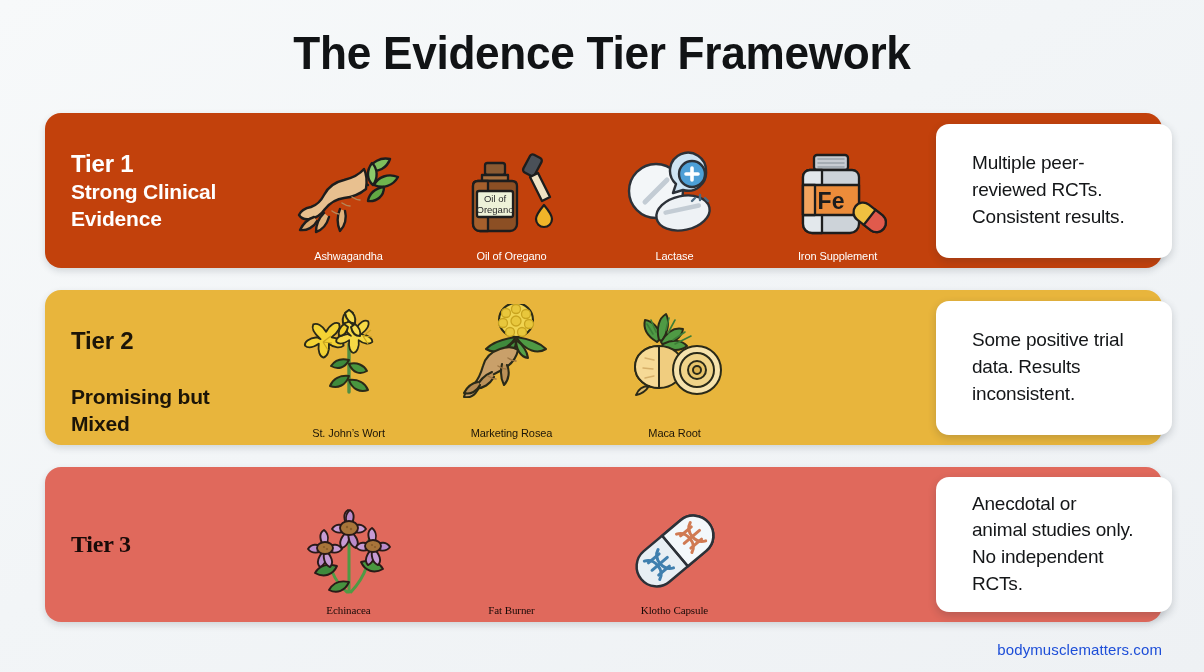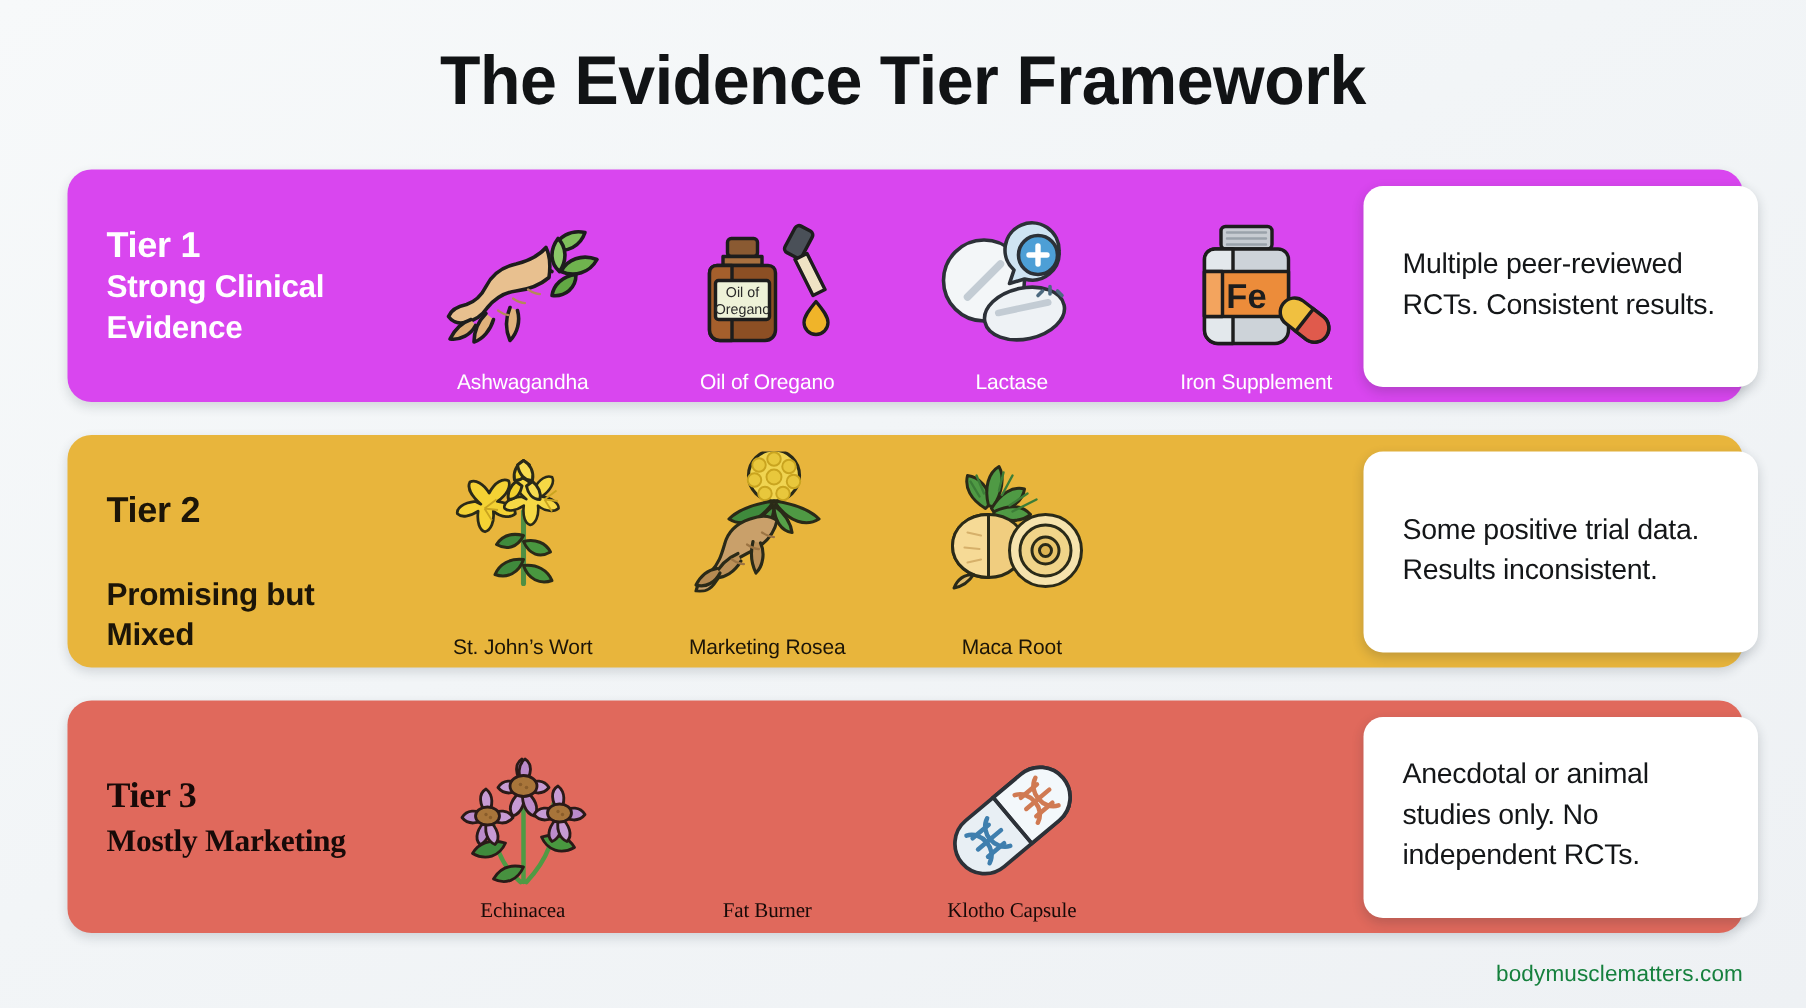--- a/index.html
+++ b/index.html
@@ -76,61 +76,61 @@
     justify-content: flex-end;
     height: 138px;
   }
   .item-art {
     height: 96px;
     display: flex;
     align-items: center;
     justify-content: center;
   }
   .item-label {
-    font-size: 14px;
+    font-size: 11px;
     margin-top: 5px;
     white-space: nowrap;
     letter-spacing: -0.1px;
   }
   .callout {
     position: absolute;
     right: -10px;
     top: 50%;
     transform: translateY(-50%);
-    width: 263px;
+    width: 236px;
     min-height: 134px;
     background: #ffffff;
     border-radius: 13px;
     box-shadow: 0 3px 8px rgba(30,40,50,0.2);
     display: flex;
     align-items: center;
-    padding: 14px 26px;
+    padding: 14px 36px;
     box-sizing: border-box;
   }
   .callout-text {
     font-size: 19px;
     line-height: 1.42;
     color: #141618;
     letter-spacing: -0.2px;
   }
 
   
-  .tier-1 { background: #d946ef; }
+  .tier-1 { background: #c2410c; }
   .tier-1 .tier-num, .tier-1 .tier-desc, .tier-1 .item-label { color: #ffffff; }
   .tier-2 { background: #e8b53c; }
   .tier-2 .tier-num, .tier-2 .tier-desc, .tier-2 .item-label { color: #1c1508; margin-top: 28px; }
   .tier-3 { background: #e0695c; }
   .tier-3 .tier-num, .tier-3 .tier-desc, .tier-3 .item-label { color: #180a08; font-family: Liberation Serif, serif; }
 
   #footer {
     position: absolute;
     right: 42px;
     bottom: 14px;
     font-size: 15px;
-    color: #15803d;
+    color: #1d4ed8;
     letter-spacing: 0.1px;
   }
 </style>
 </head>
 <body>
 
 <h1 id="page-title">The Evidence Tier Framework</h1>
 
 <div id="tiers">
 
@@ -335,21 +335,20 @@
 
     </div>
     <div class="callout">
       <div class="callout-text">Some positive trial data. Results inconsistent.</div>
     </div>
   </div>
 
   <div class="tier-band tier-3">
     <div class="tier-label">
       <div class="tier-num">Tier 3</div>
-      <div class="tier-desc">Mostly Marketing</div>
     </div>
     <div class="items">
 
       <div class="item">
         <div class="item-art">
           <svg width="104" height="94" viewBox="0 0 104 94">
             <g stroke="#2a1a18" stroke-width="1.9" stroke-linejoin="round" stroke-linecap="round">
               <path d="M52 26v62M32 40c-2 22 6 38 18 48M72 36c3 22-5 38-18 52" fill="none" stroke="#4f9a44" stroke-width="3"></path>
               <path d="M40 62c-10-3-18 0-22 7 9 5 18 2 22-7z" fill="#3f8a3c"></path>
               <path d="M64 58c10-3 18 0 22 7-9 5-18 2-22-7z" fill="#49973f"></path>

